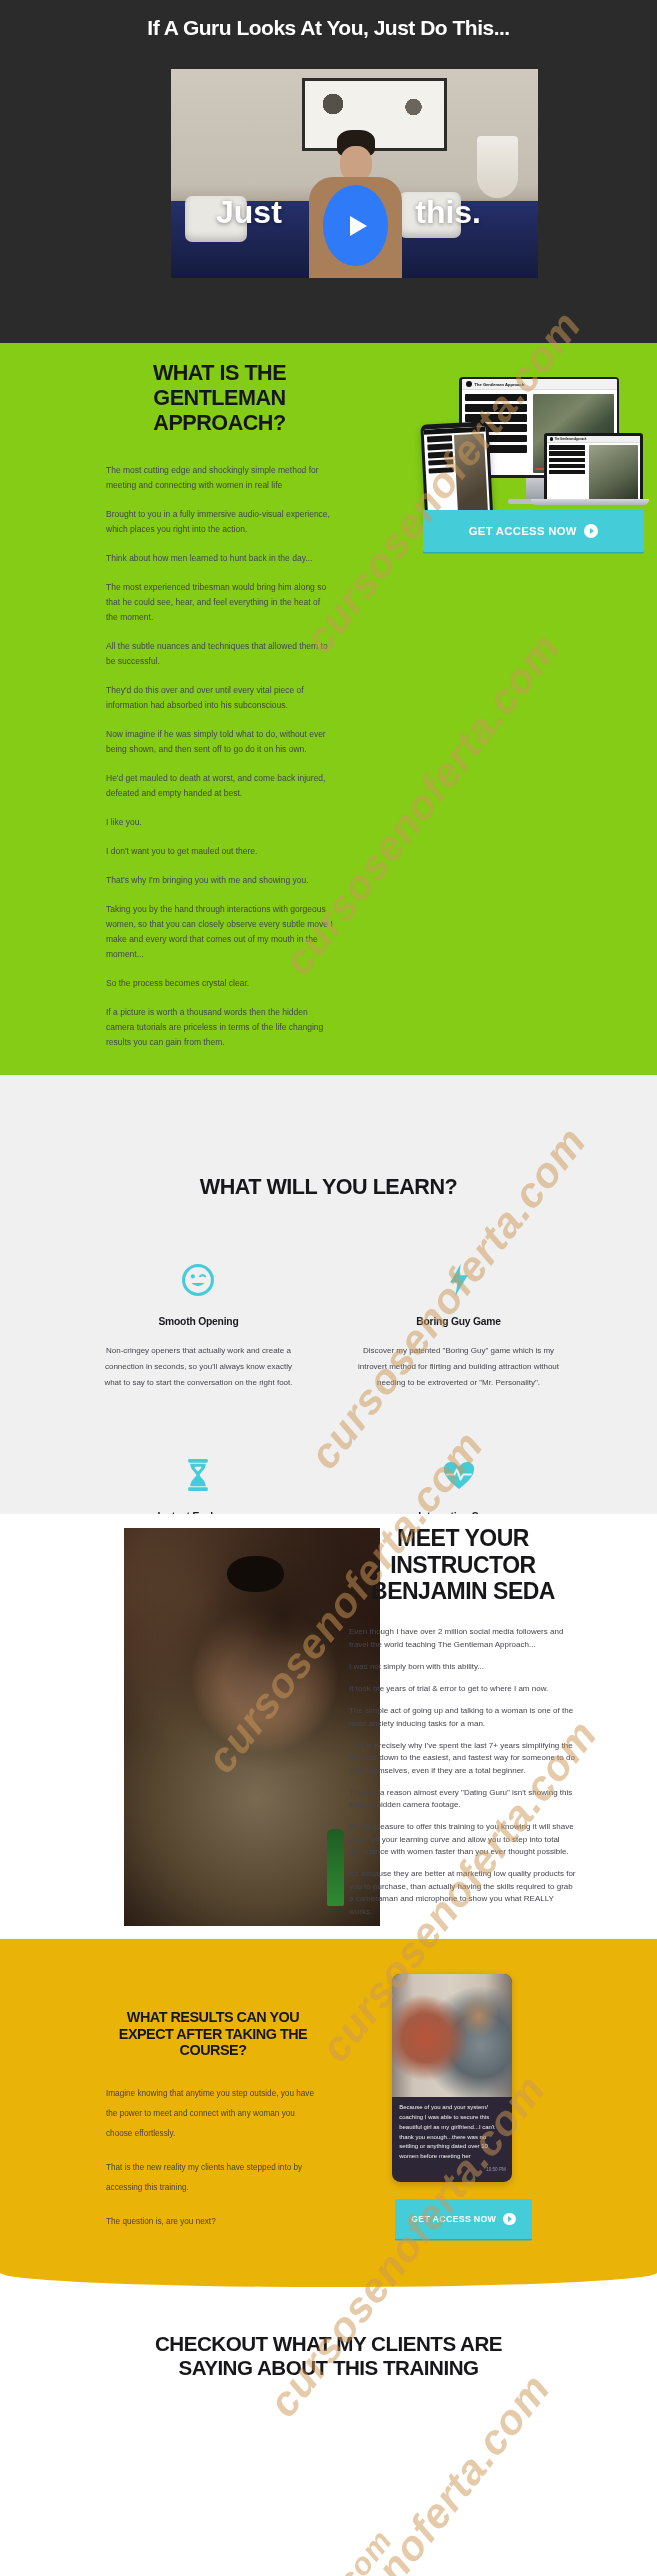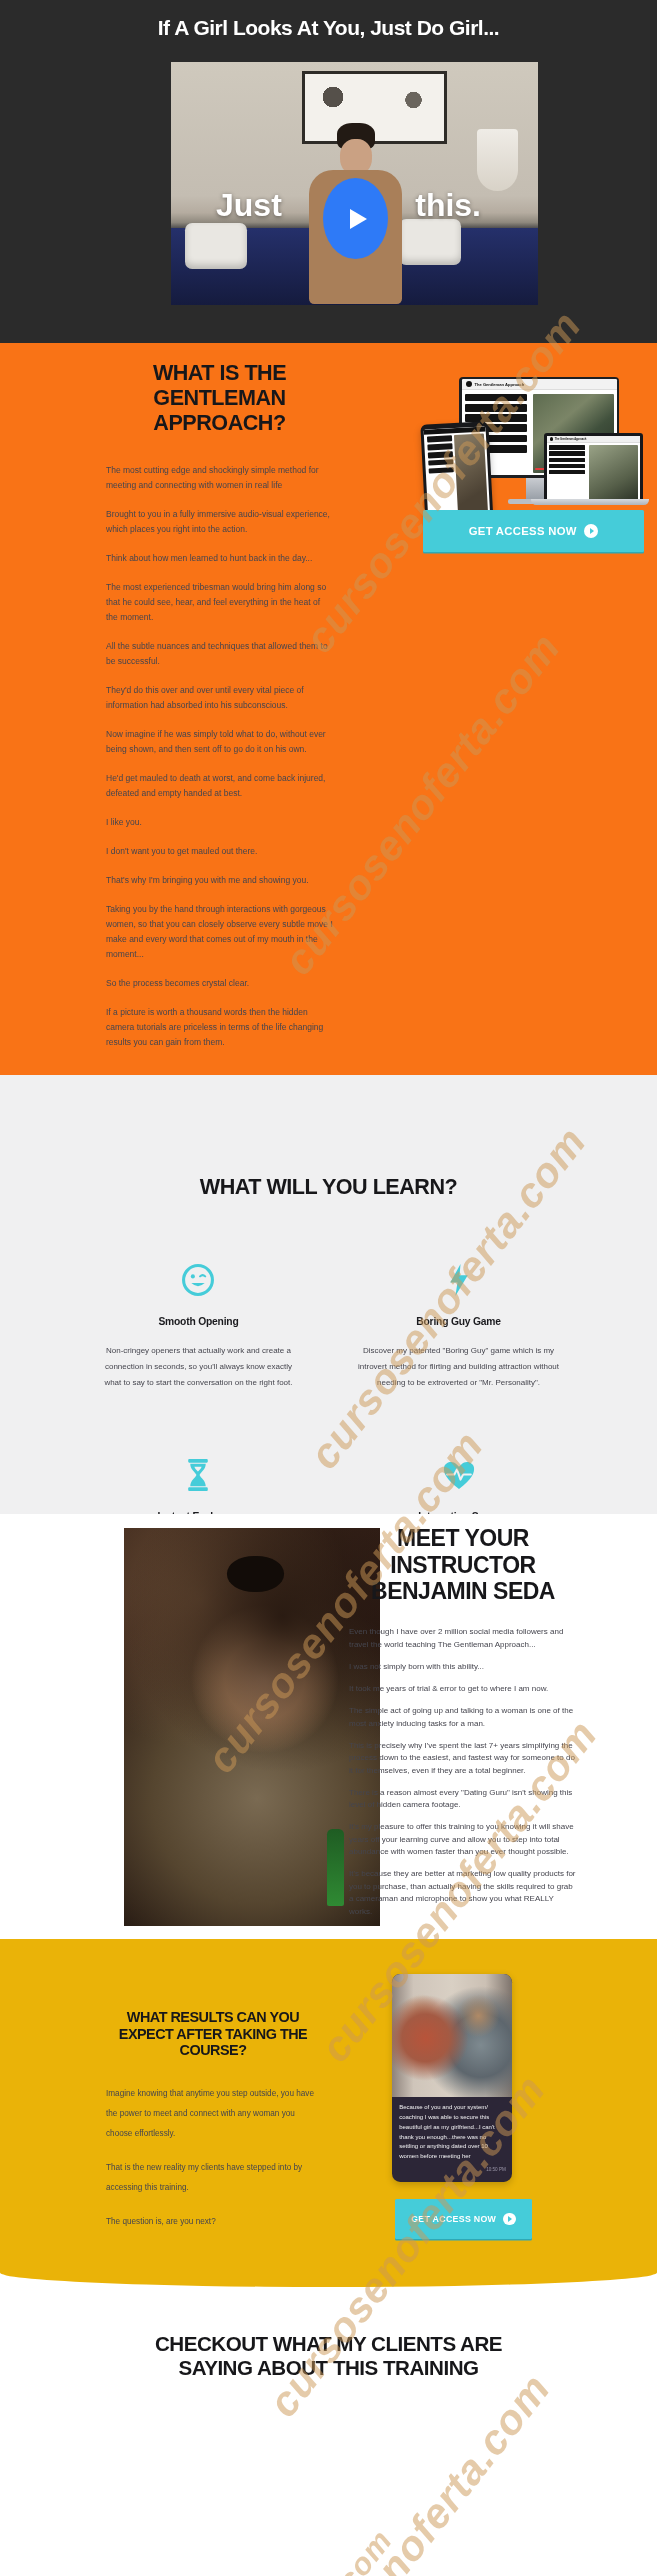--- a/index.html
+++ b/index.html
@@ -10,21 +10,21 @@
   }
   section{position:relative;overflow:hidden;}
 
   
   .hero{height:343px;background:#2b2b2b;}
   .hero h1{
     margin:0;padding-top:15.5px;text-align:center;color:#fff;
     font-size:21px;font-weight:800;letter-spacing:-0.5px;font-stretch:condensed;
   }
   .video{
-    position:absolute;left:171px;top:62px;width:367px;height:243px;
+    position:absolute;left:171px;top:69px;width:367px;height:209px;
     background:linear-gradient(180deg,#cfc9bd 0%,#c4bdb2 55%,#b5aca0 62%,#8f897e 66%,#23252c 70%,#1c2340 78%,#141a33 100%);
     overflow:hidden;
   }
   .pic-frame{position:absolute;left:131px;top:9.3px;width:139px;height:67px;background:#f3f1ec;border:3.6px solid #2e2c28;}
   .pic-frame:before{content:"";position:absolute;left:10.3px;top:5.2px;width:36px;height:36px;background:radial-gradient(circle at 50% 50%,#55504a 0%,#55504a 40%,transparent 41%);}
   .pic-frame:after{content:"";position:absolute;right:15.5px;top:13px;width:31px;height:26px;background:radial-gradient(circle at 50% 50%,#6a655d 0%,#6a655d 40%,transparent 41%);}
   .lamp{position:absolute;right:19.6px;top:67px;width:41px;height:62px;background:linear-gradient(180deg,#efece6,#d8d2c7);border-radius:4.1px 4.1px 20.6px 20.6px;}
   .couch{position:absolute;left:0;bottom:0;width:100%;height:77px;background:linear-gradient(180deg,#25306b,#151b3e);}
   .pillow{position:absolute;width:62px;height:46px;background:#e9e7e2;border-radius:7.2px;box-shadow:inset 0 -4.1px 7.2px rgba(0,0,0,.2);}
   .person{position:absolute;left:138px;top:61px;width:93px;height:178px;}
@@ -50,21 +50,21 @@
   .cta-btn{
     position:absolute;background:#45ccd9;border:none;cursor:pointer;
     color:#fff;font-weight:800;letter-spacing:0.3px;font-family:"Liberation Sans",sans-serif;
     display:flex;align-items:center;justify-content:center;gap:7.2px;
     box-shadow:0 1.5px 0 #2ea9b6;border-radius:1.5px;
   }
   .cta-circle{display:inline-flex;align-items:center;justify-content:center;background:#fff;border-radius:50%;}
   .cta-circle .t{width:0;height:0;border-left:4.6px solid #45ccd9;border-top:3.1px solid transparent;border-bottom:3.1px solid transparent;margin-left:1.5px;}
 
   
-  .sect-what{height:732px;background:#f97316;}
+  .sect-what{height:732px;background:#84cc16;}
   .what-left{position:absolute;left:106px;top:18px;width:227px;}
   .what-left .h2{margin-bottom:28px;}
   .mockup{position:absolute;left:343px;top:31px;width:309px;height:149px;}
   .monitor{position:absolute;left:116px;top:2.6px;width:155px;height:96px;background:#1d1f22;border-radius:4.1px;padding:2.6px;}
   .monitor .screen{width:100%;height:100%;background:#fff;border-radius:1.5px;overflow:hidden;position:relative;}
   .m-header{height:10.3px;background:#f2f2f2;border-bottom:0.5px solid #ddd;display:flex;align-items:center;gap:2.6px;padding:0 4.1px;}
   .m-logo{width:6.2px;height:6.2px;border-radius:50%;background:#111;}
   .m-title{font-size:4.1px;font-weight:700;color:#111;}
   .m-body{display:flex;height:calc(100% - 10.8px);}
   .m-side{width:40%;padding:3.1px;display:flex;flex-direction:column;gap:2.6px;}
@@ -151,21 +151,21 @@
     position:absolute;z-index:40;pointer-events:none;white-space:nowrap;
     font-weight:800;color:rgba(203,152,85,.5);transform:translate(-50%,-50%) rotate(-52deg);
     font-size:42px;letter-spacing:1px;font-style:italic;
   }
   .wm.small{font-size:31px;}
 </style>
 </head>
 <body>
 
 <section class="hero">
-  <h1>If A Girl Looks At You, Just Do Girl...</h1>
+  <h1>If A Guru Looks At You, Just Do This...</h1>
   <div class="video">
     <div class="pic-frame"></div>
     <div class="lamp"></div>
     <div class="couch"></div>
     <div class="pillow" style="left:14.4px;bottom:36px;"></div>
     <div class="pillow" style="right:77px;bottom:40px;"></div>
     <div class="person">
       <div class="hair"></div>
         <div class="face"></div>
         <div class="body"></div>

